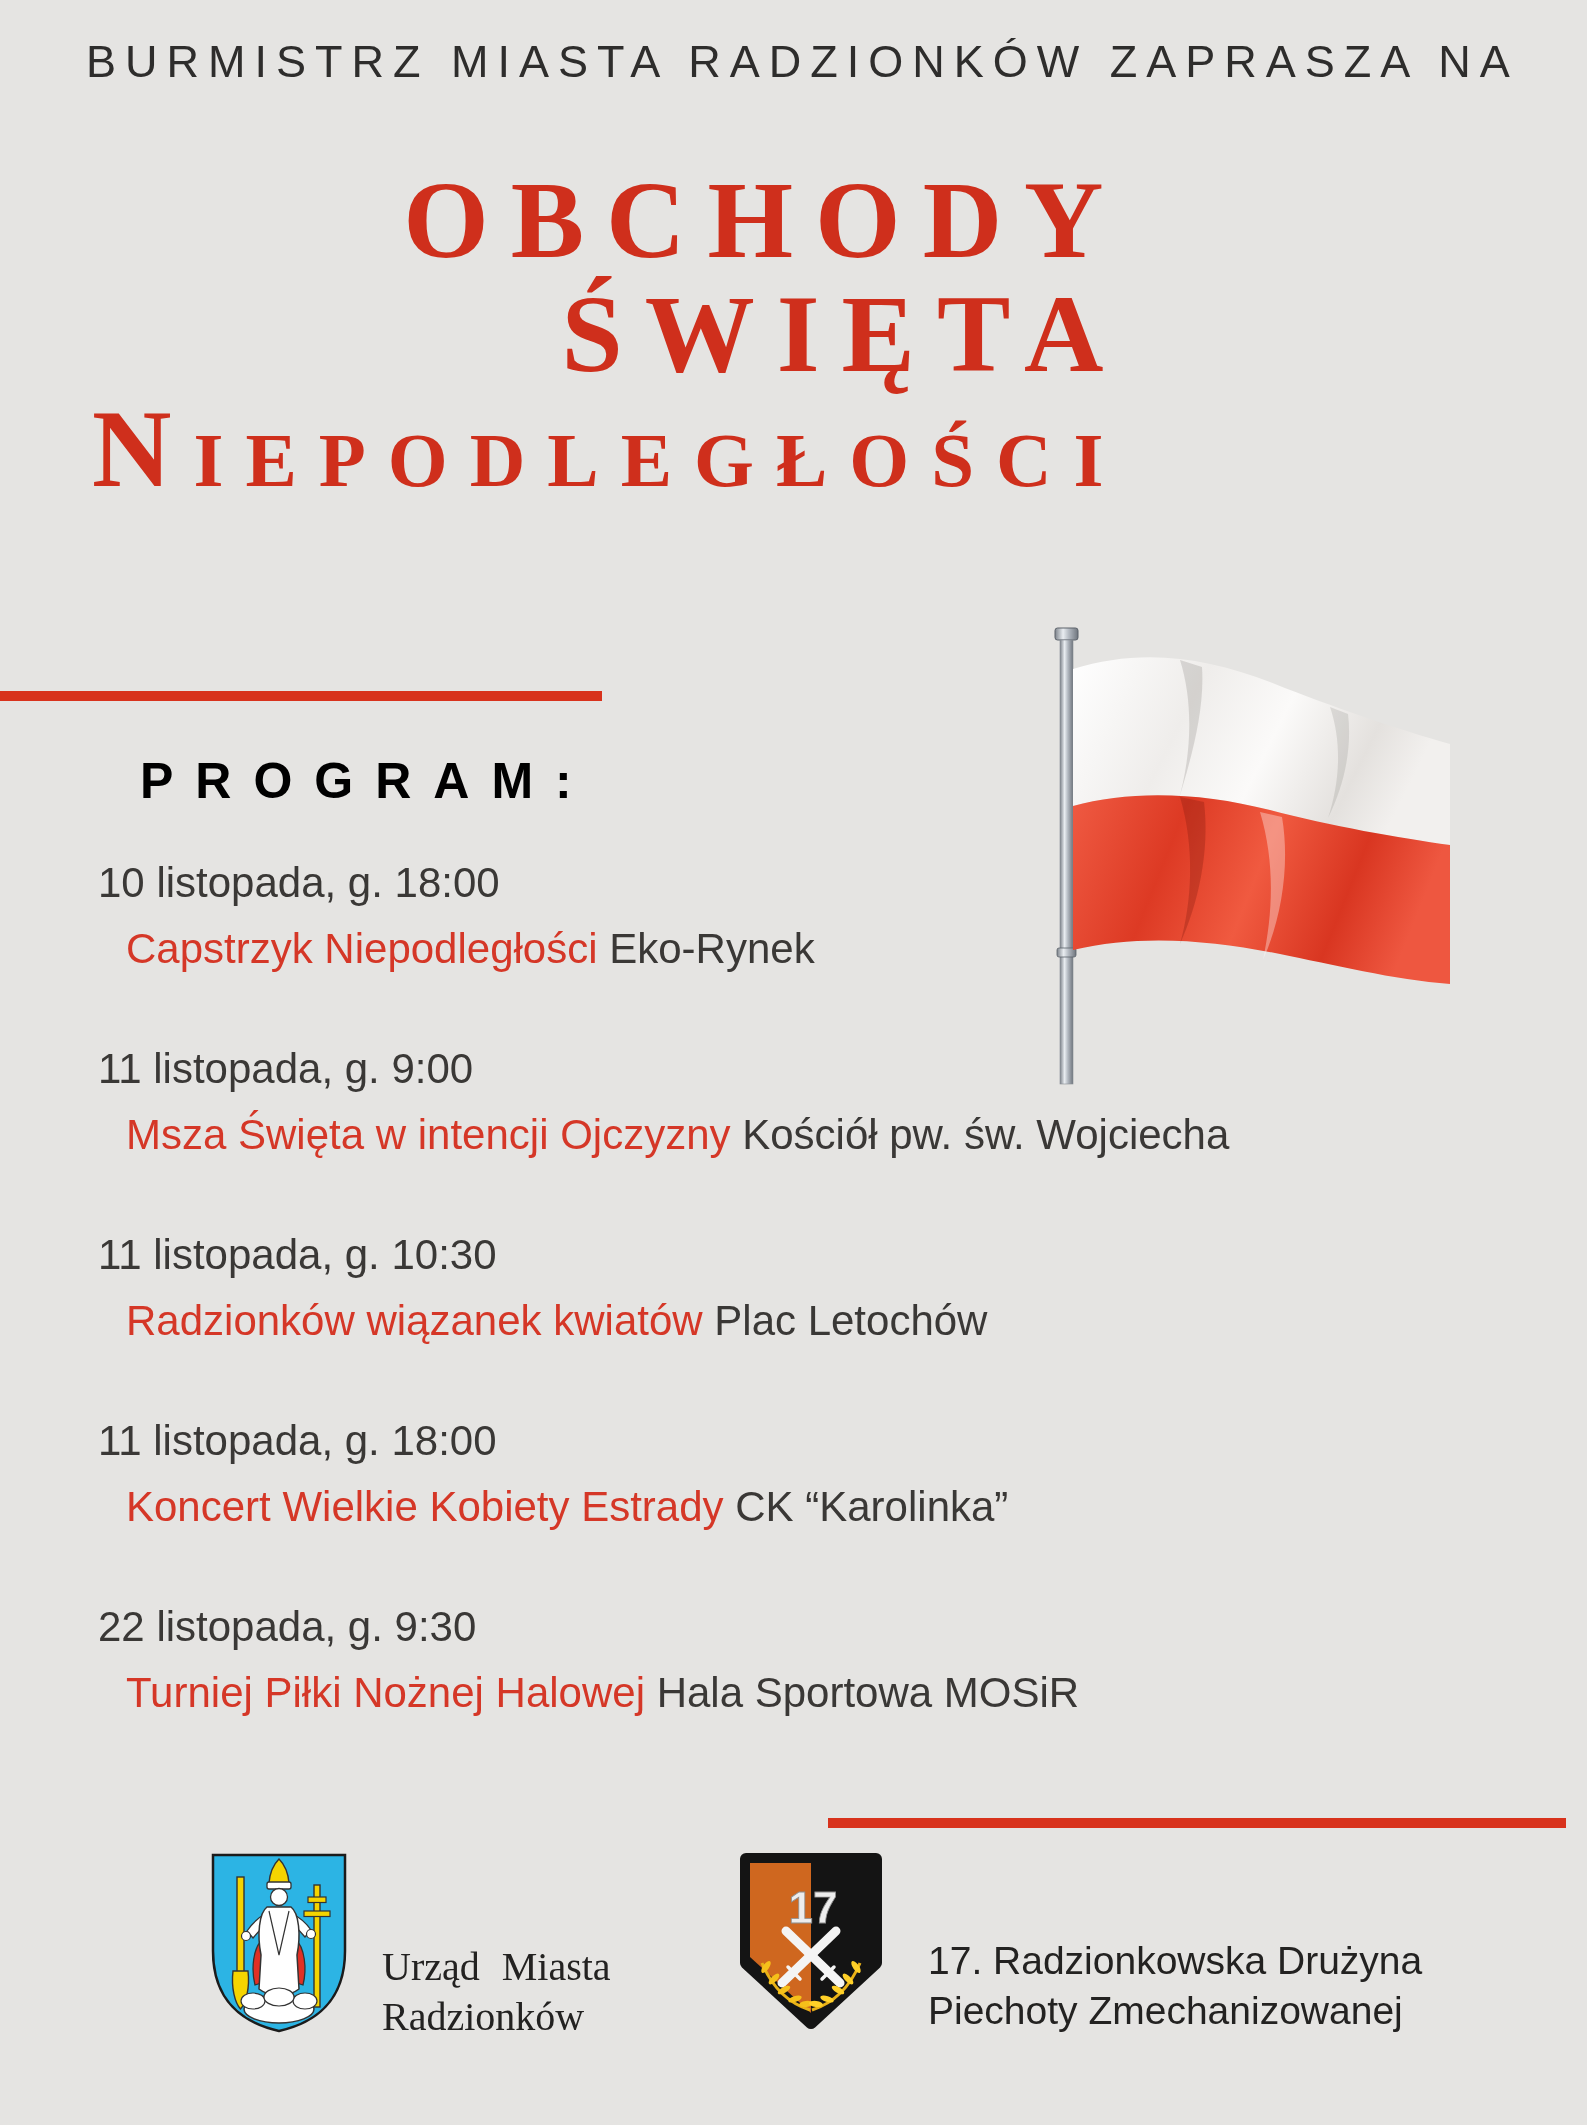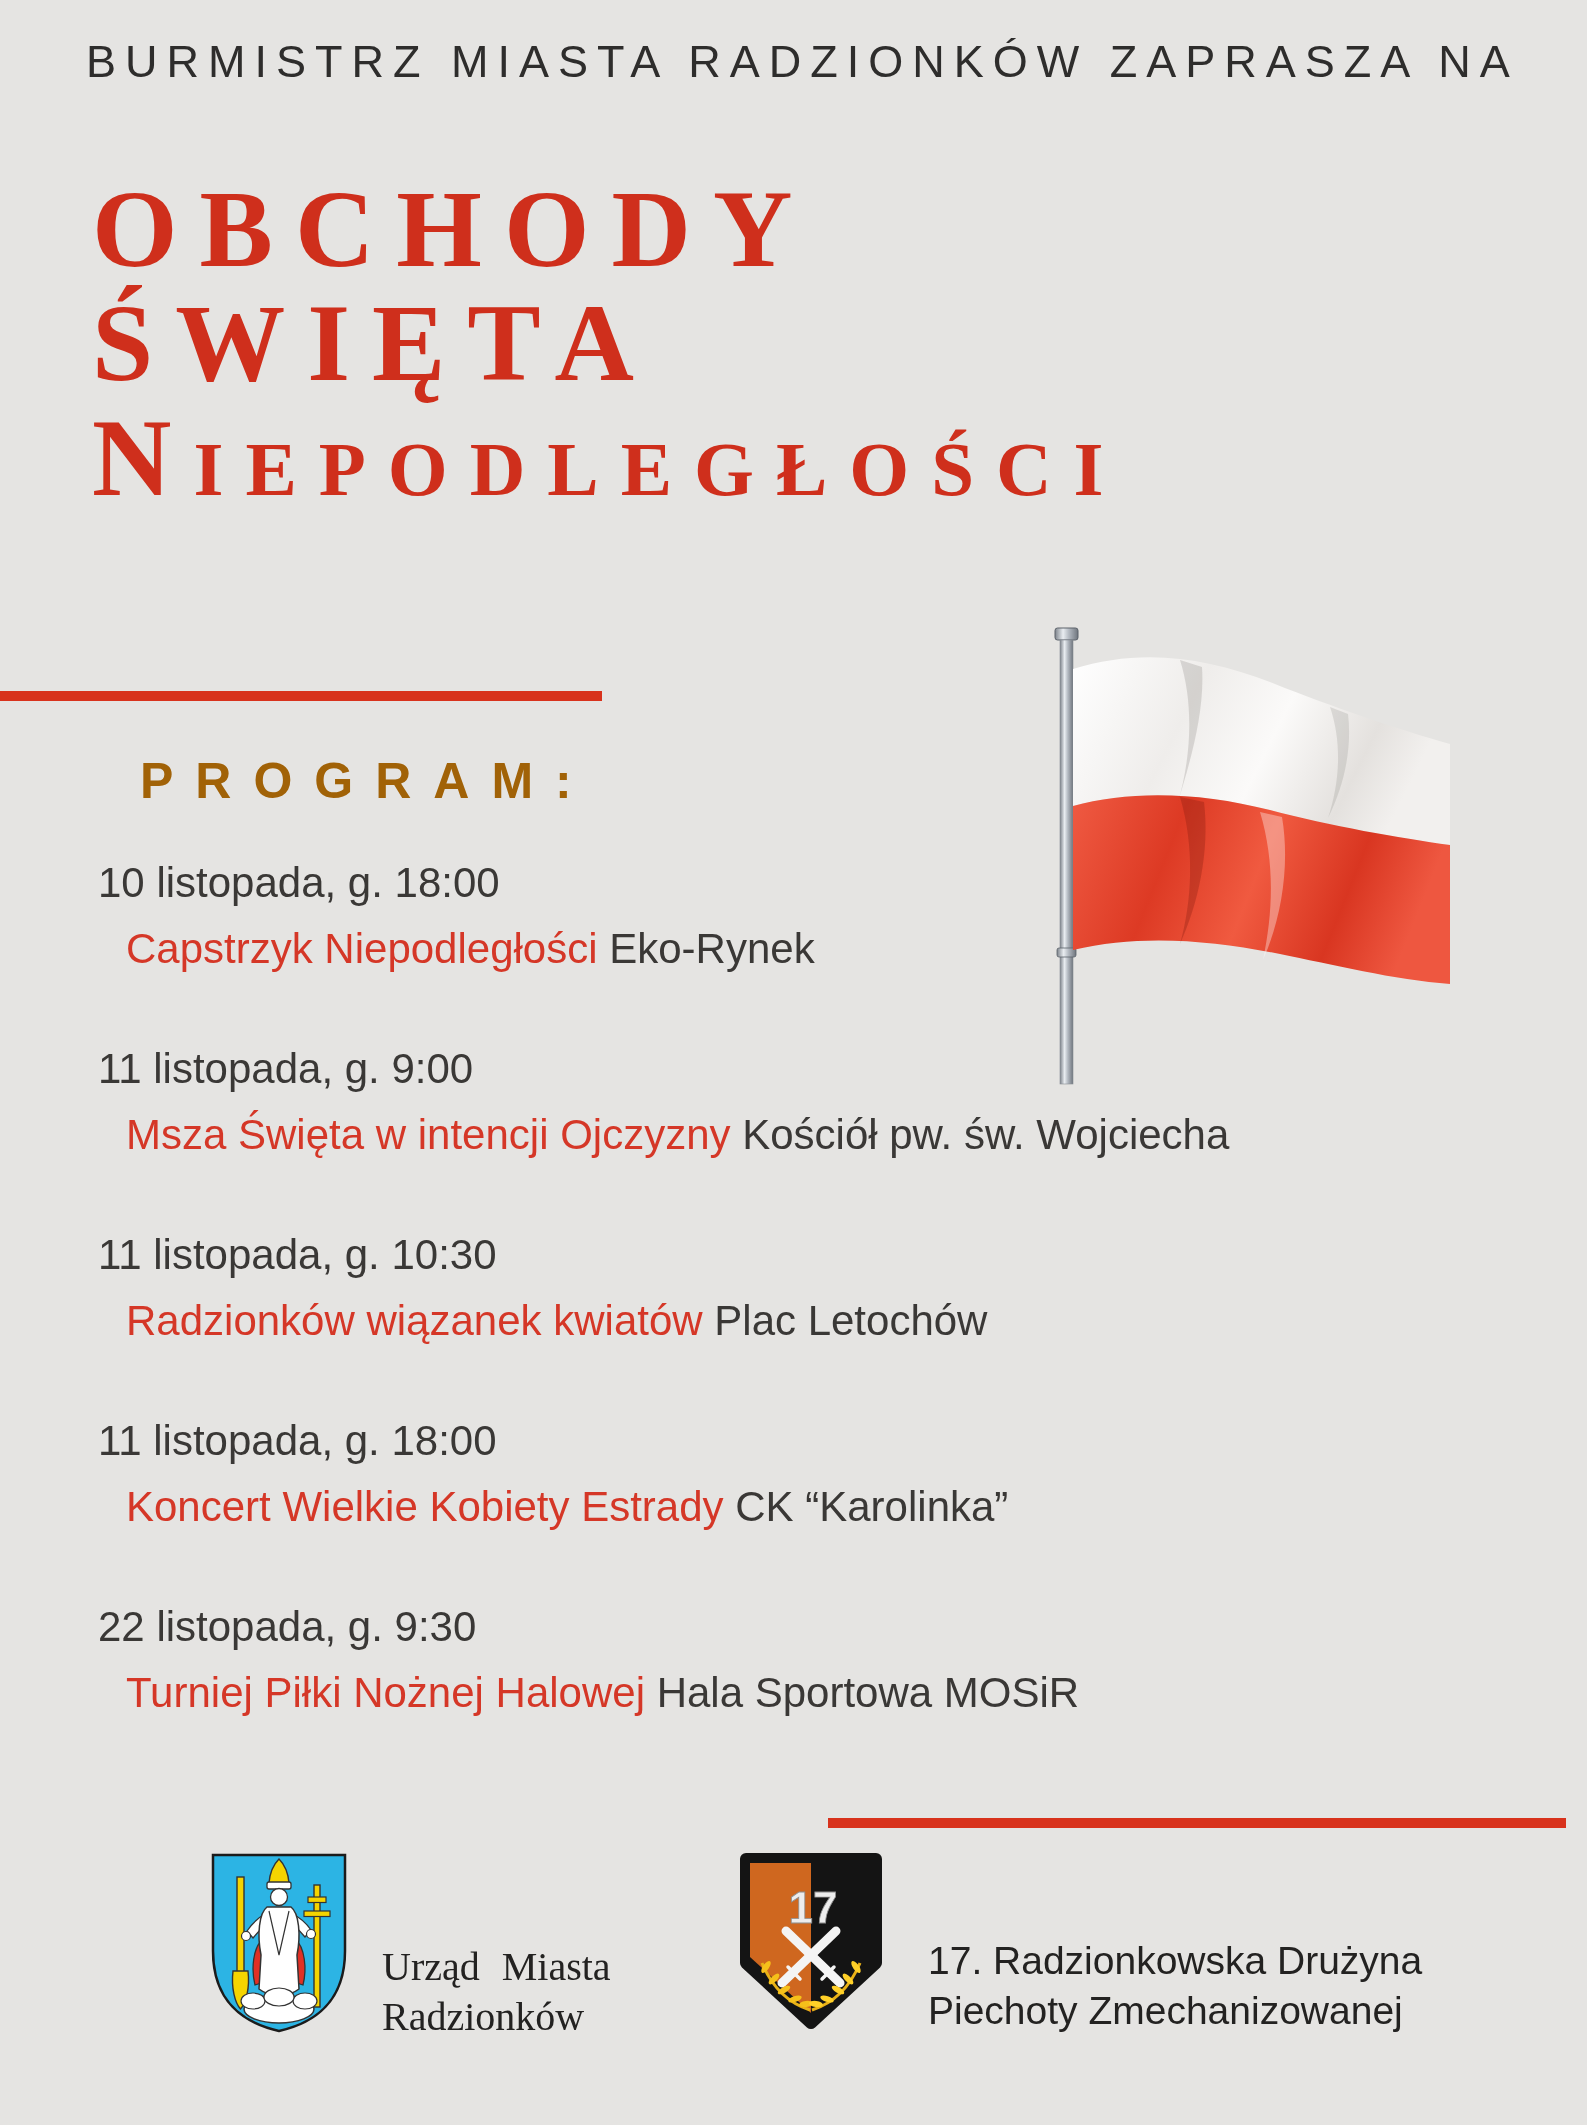--- a/index.html
+++ b/index.html
@@ -11,36 +11,36 @@
     font-family:"Liberation Sans","DejaVu Sans",sans-serif;
   }
   
   .invite{
     position:absolute;left:86px;top:36px;width:1460px;
     font-size:45px;line-height:1.15;letter-spacing:9px;
     color:#2e2d2c;font-weight:400;white-space:nowrap;
   }
   
   .title{
-    position:absolute;left:92px;top:172px;
+    position:absolute;left:92px;top:163px;
     font-family:"Liberation Serif","DejaVu Serif",serif;
     font-weight:700;color:#cf2f1c;
-    font-size:110px;line-height:1.04;letter-spacing:0.20em;
+    font-size:110px;line-height:1.04;letter-spacing:0.20em;text-align:right;
   }
   .title .line{white-space:nowrap;}
   .title .smallcaps{font-variant:small-caps;}
   
   .divider{position:absolute;height:10px;background:#d8321c;}
   .divider.top{left:0;top:691px;width:602px;}
   .divider.bottom{left:828px;top:1818px;width:738px;}
   
   .program-heading{
     position:absolute;left:140px;top:752px;
     font-size:50px;font-weight:700;letter-spacing:22px;
-    color:#a16207;white-space:nowrap;
+    color:#000000;white-space:nowrap;
   }
   .program-list{position:absolute;left:98px;top:856px;width:1250px;}
   .program-item{margin-bottom:66px;}
   .program-item .date{
     font-size:42px;line-height:54px;color:#3a3836;
   }
   .program-item .event-line{
     font-size:42px;line-height:54px;margin-top:12px;color:#3a3836;margin-left:28px;
   }
   .program-item .event{color:#d53727;}

